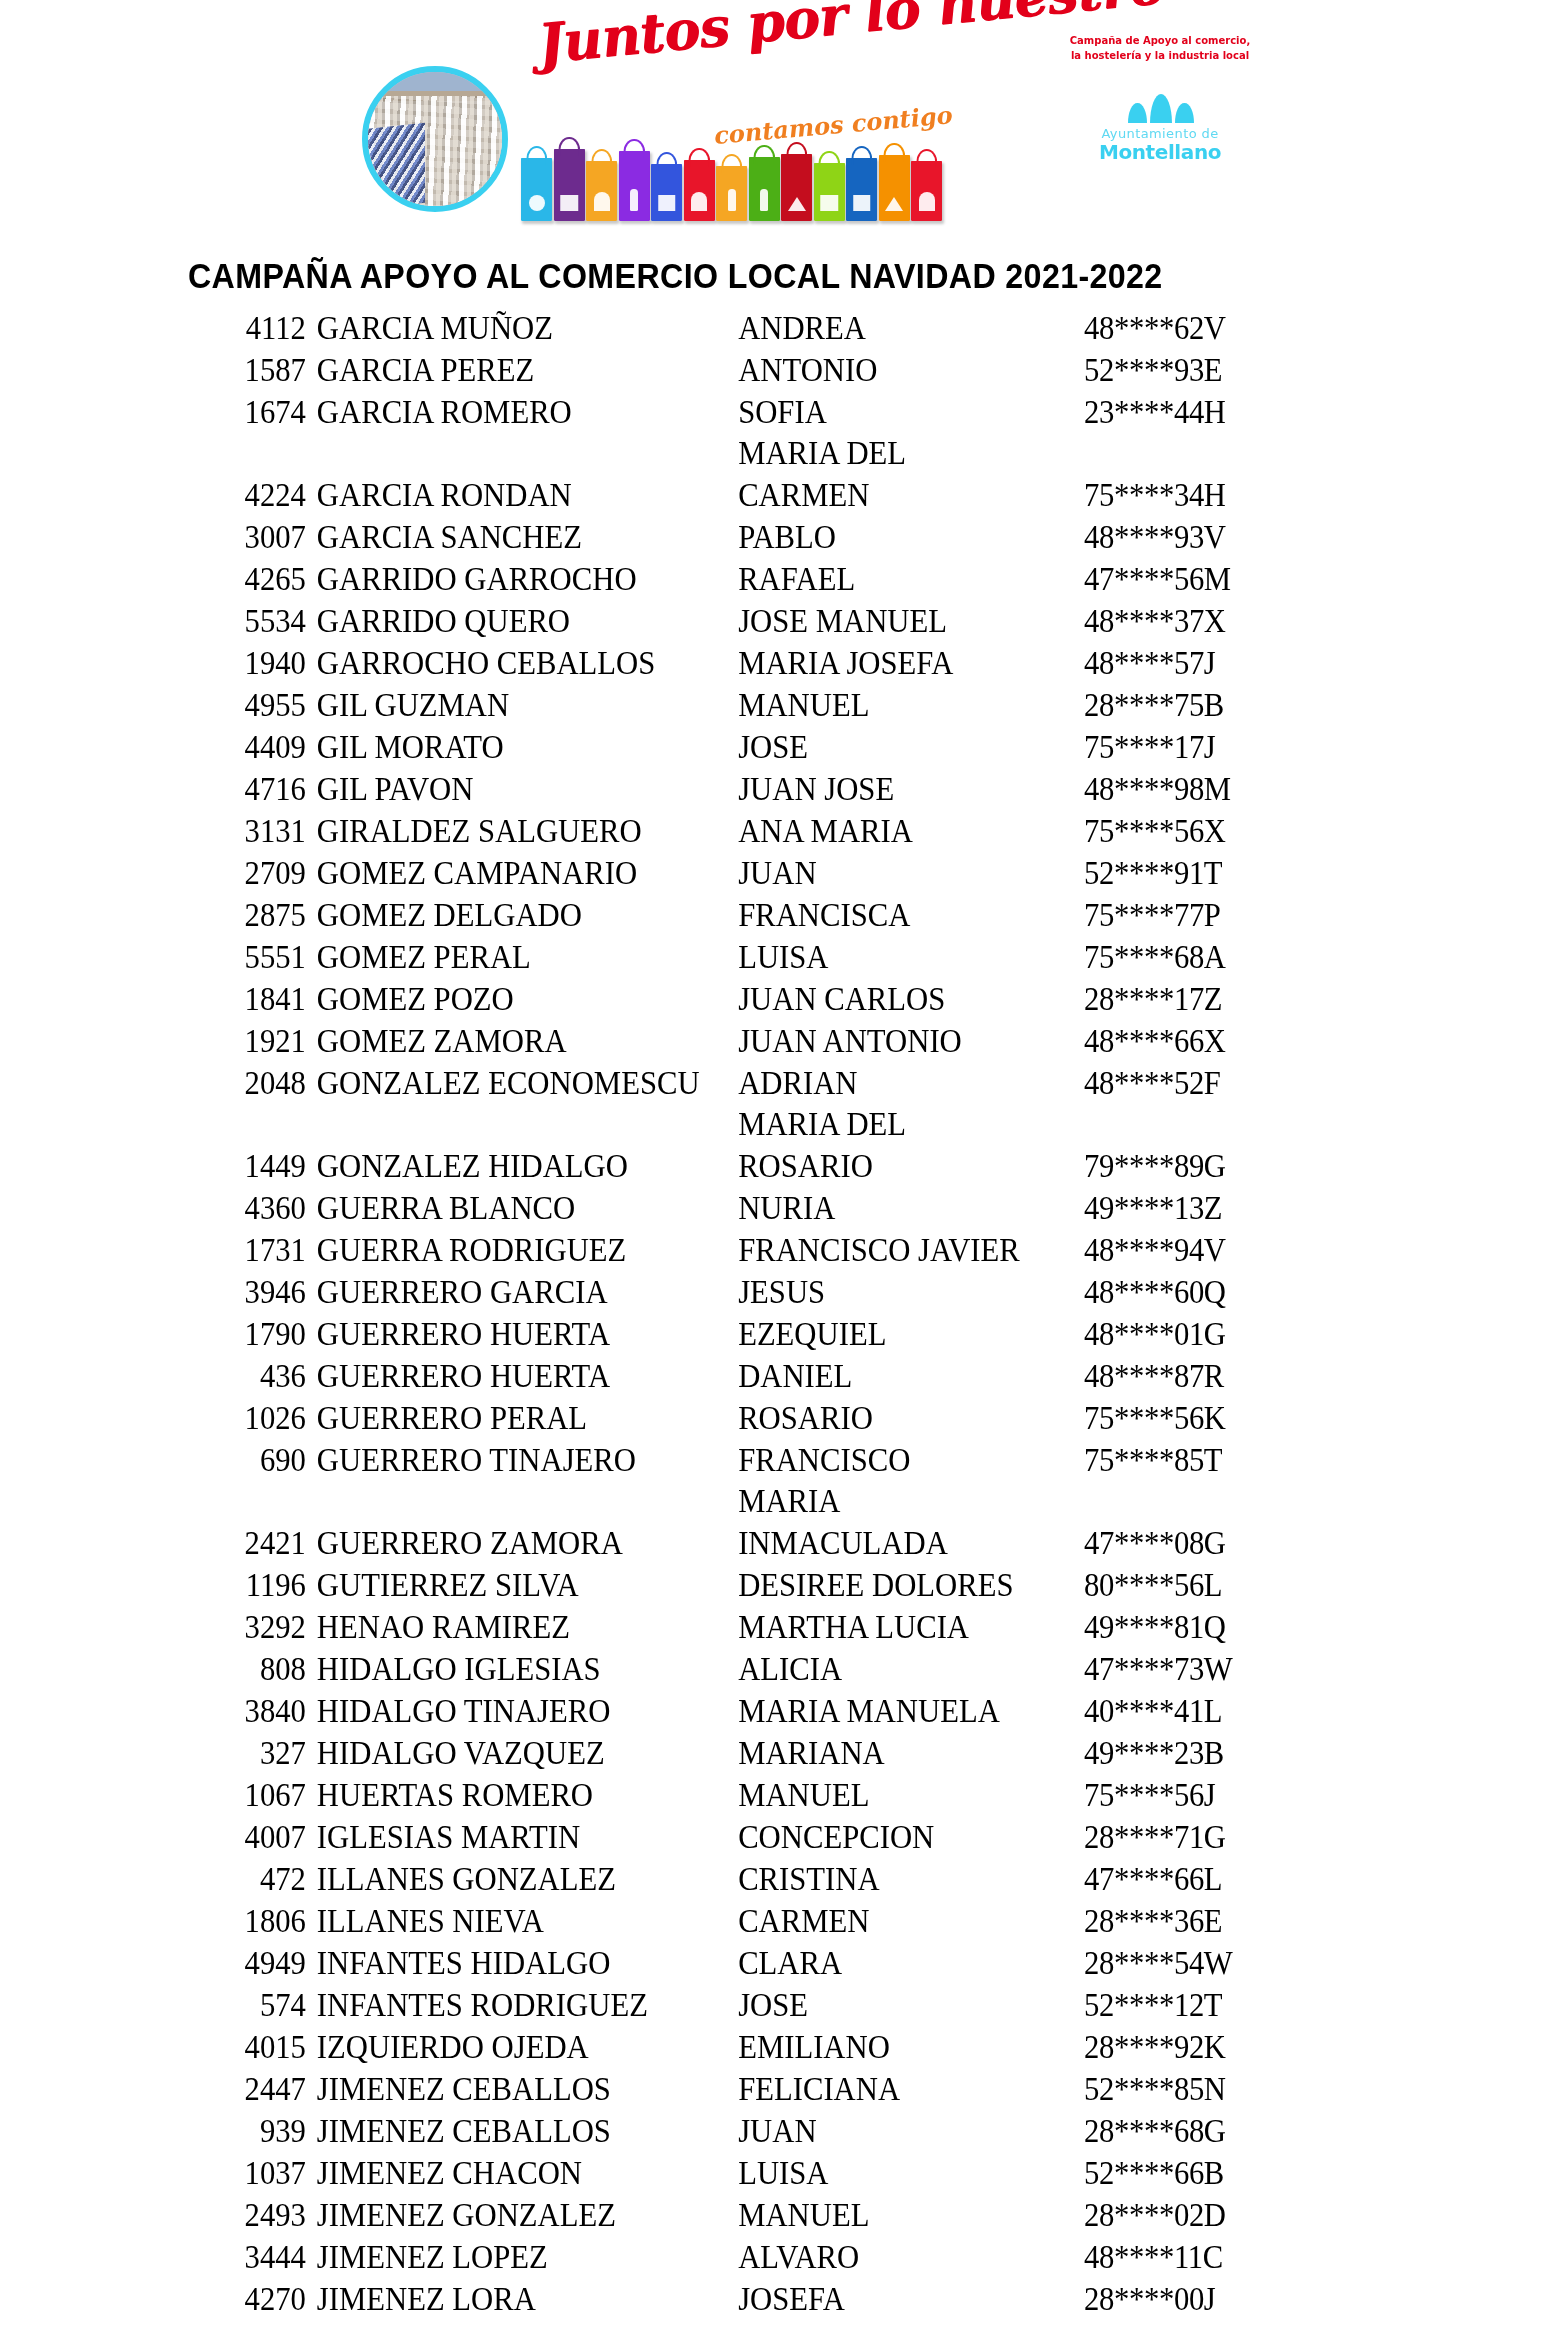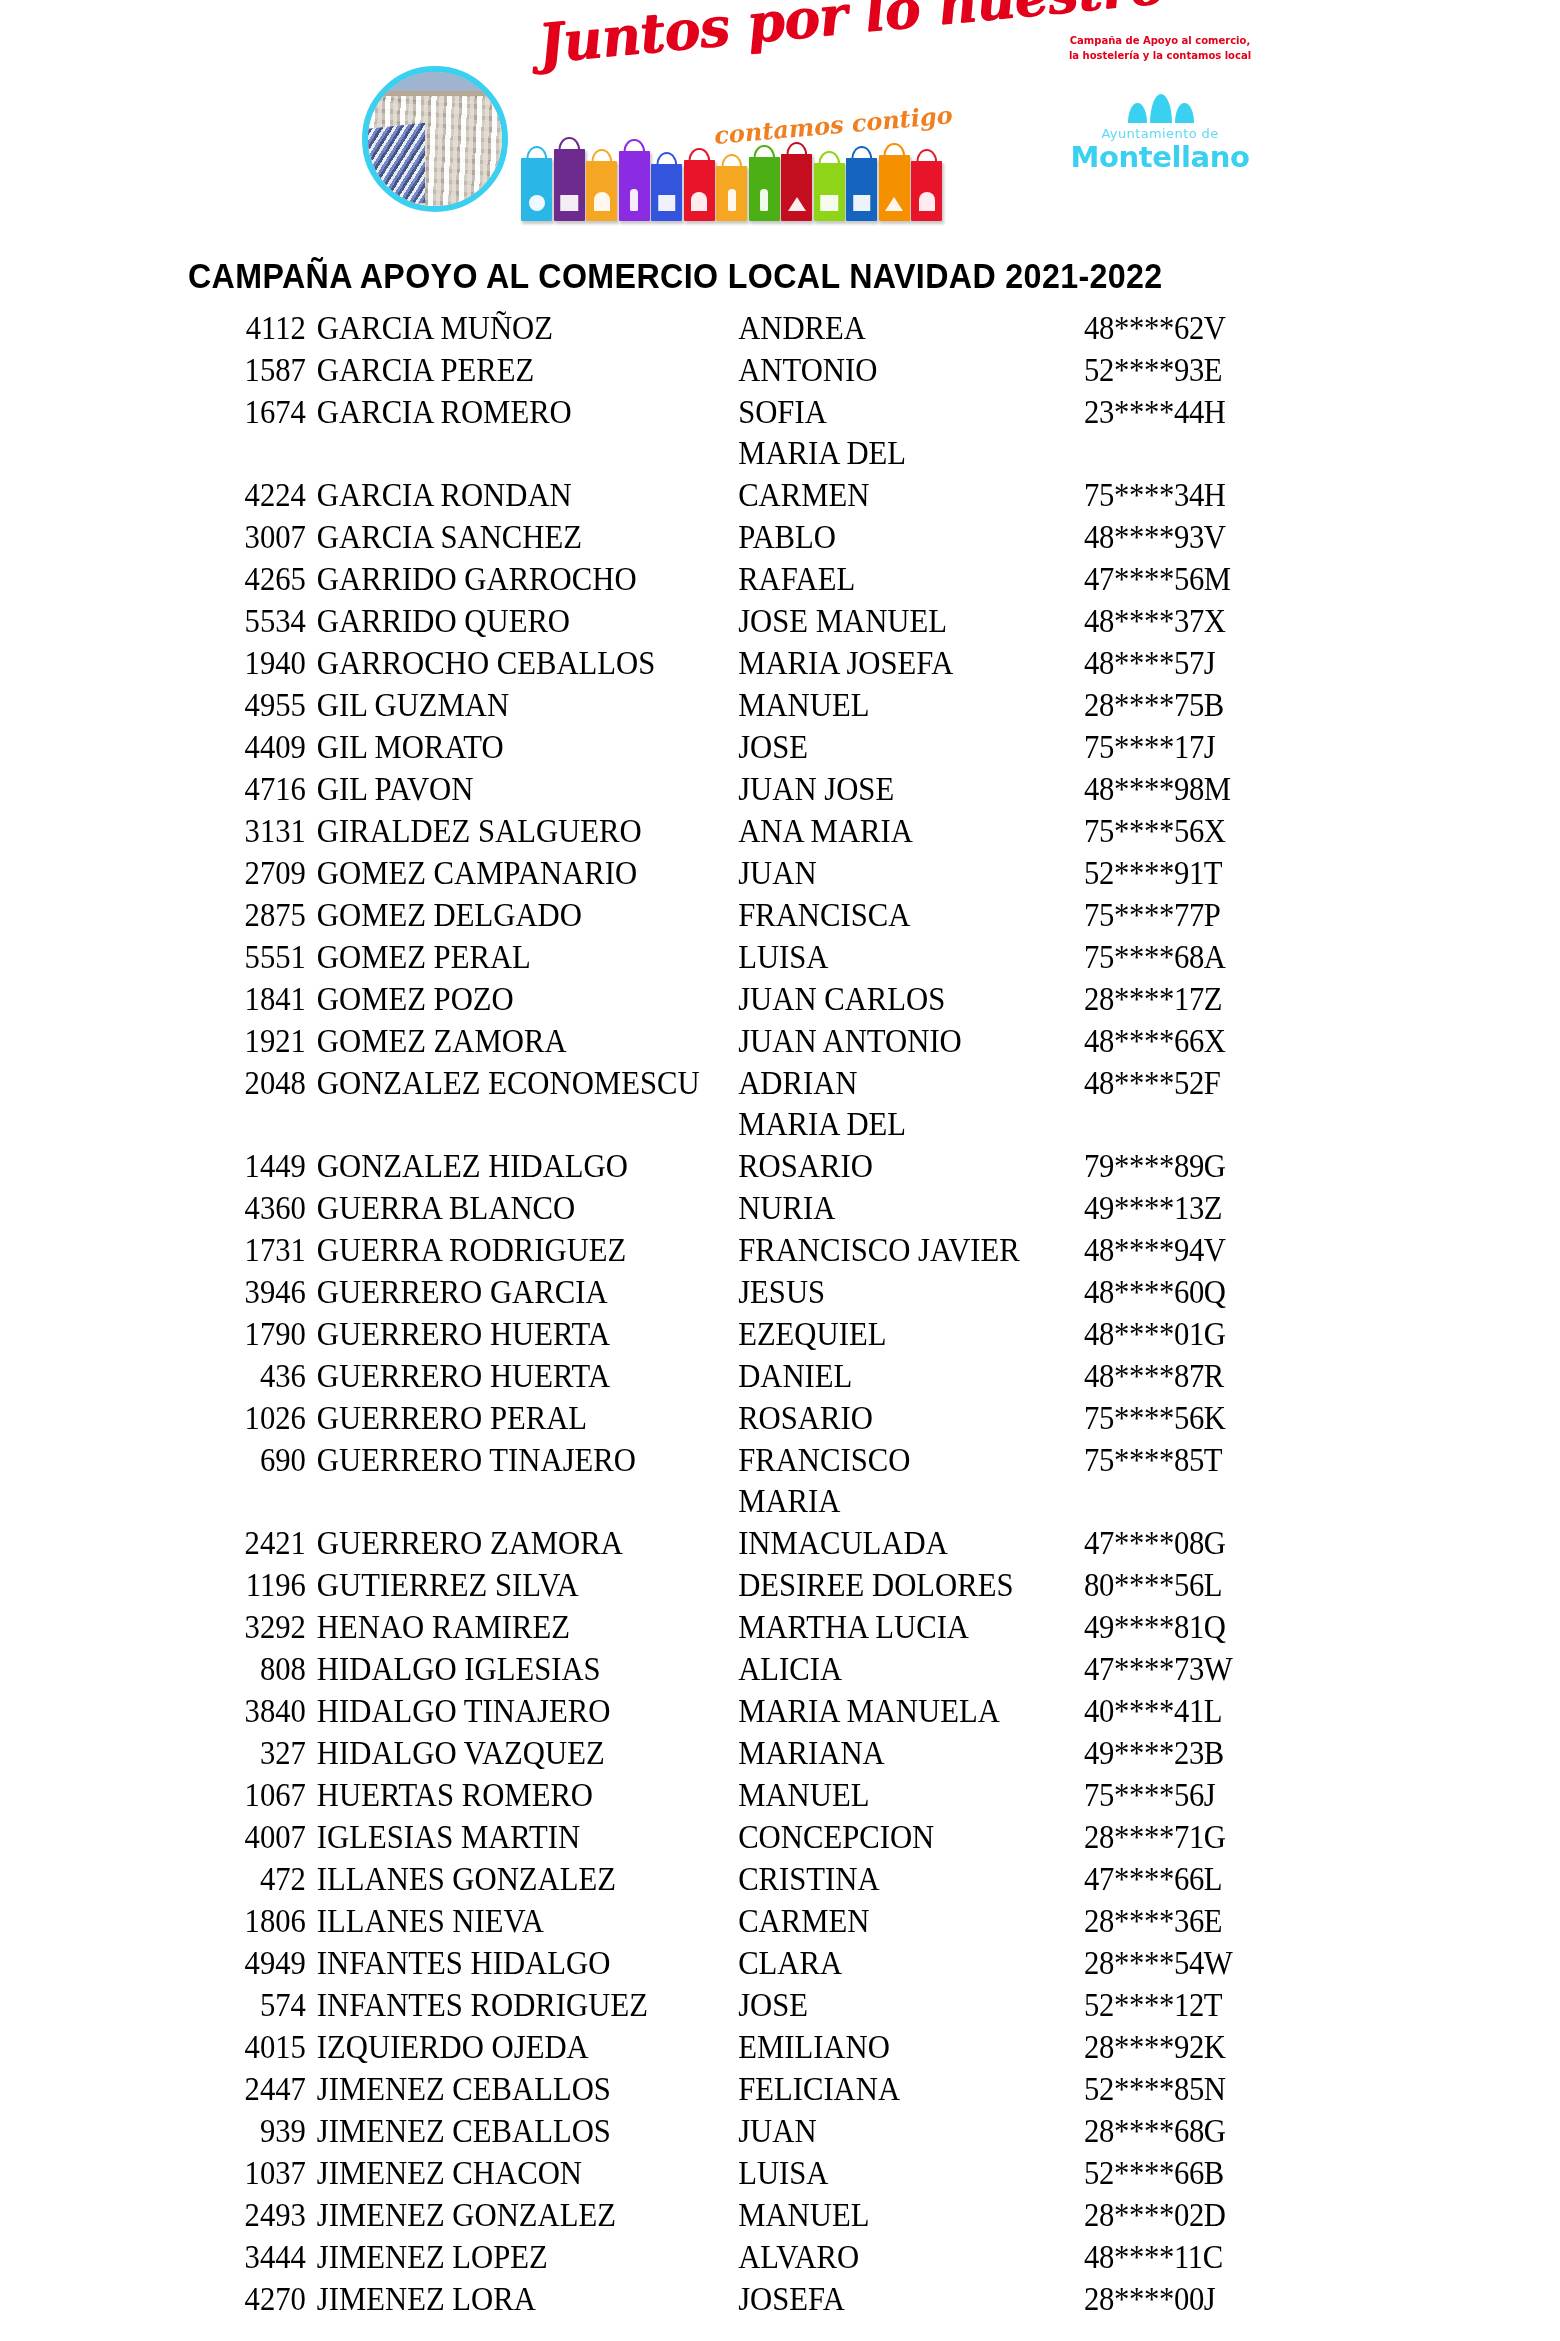--- a/index.html
+++ b/index.html
@@ -220,21 +220,21 @@
   .cityhall-top {
     font-family: "DejaVu Sans", sans-serif;
     font-size: 13px;
     color: #5fd9f2;
     letter-spacing: 0.4px;
     line-height: 1.1;
   }
   .cityhall-name {
     font-family: "DejaVu Sans", sans-serif;
     font-weight: bold;
-    font-size: 29px;
+    font-size: 20px;
     color: #3ad0f0;
     letter-spacing: -0.4px;
     line-height: 1.05;
   }
 
   
   .doc-title {
     font-family: "Liberation Sans Narrow", "Liberation Sans", sans-serif;
     font-weight: bold;
     font-size: 35px;
@@ -347,21 +347,21 @@
         <div class="bag g-tri" style="background: rgb(245, 145, 0); height: 66px; color: rgb(245, 145, 0);">
           <span class="glyph"></span>
         </div>
         <div class="bag g-arch" style="background: rgb(232, 21, 42); height: 60px; color: rgb(232, 21, 42);">
           <span class="glyph"></span>
         </div>
       </div>
 
     <div class="right-block">
       <div class="campaign-line">Campaña de Apoyo al comercio,</div>
-      <div class="campaign-line">la hostelería y la contamos local</div>
+      <div class="campaign-line">la hostelería y la industria local</div>
 
       <div class="cityhall">
         <div class="cityhall-mark">
           <span class="a1"></span>
             <span class="a2"></span>
             <span class="a3"></span>
         </div>
         <div class="cityhall-top">Ayuntamiento de</div>
         <div class="cityhall-name">Montellano</div>
       </div>

